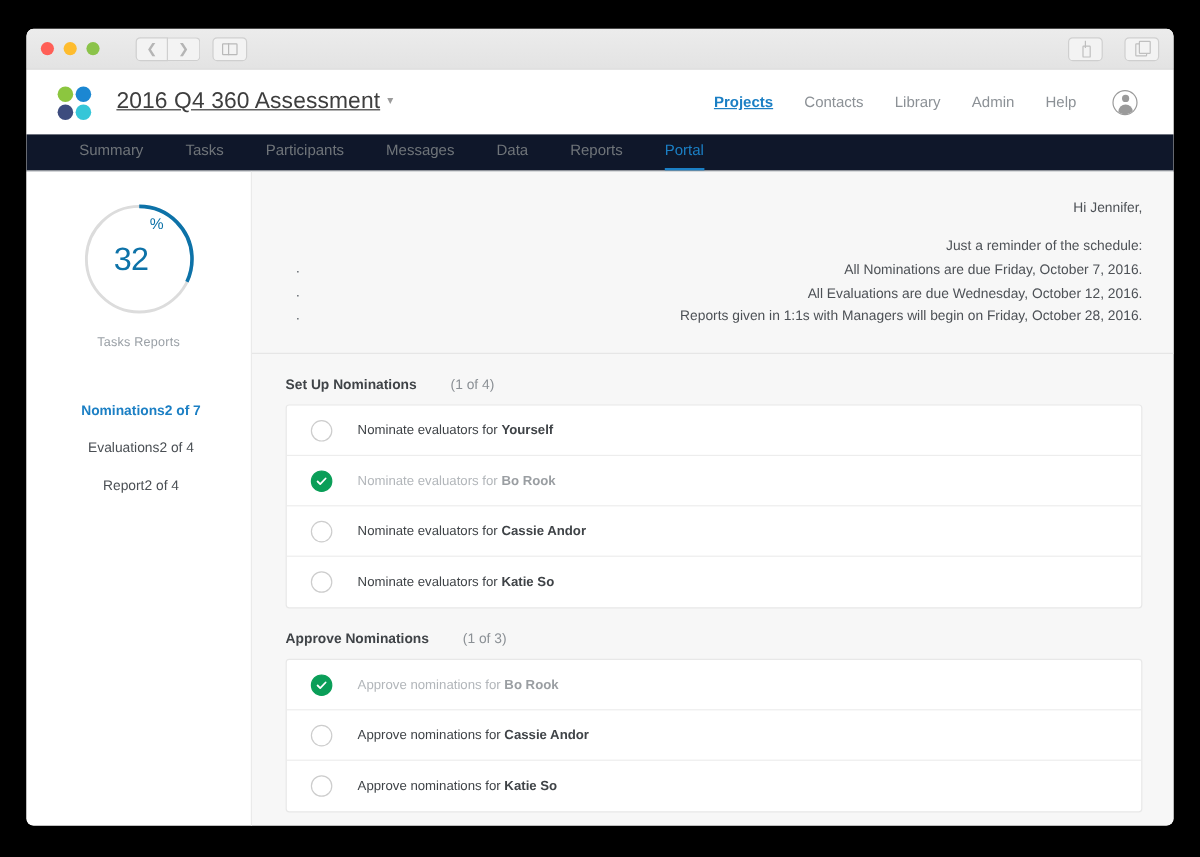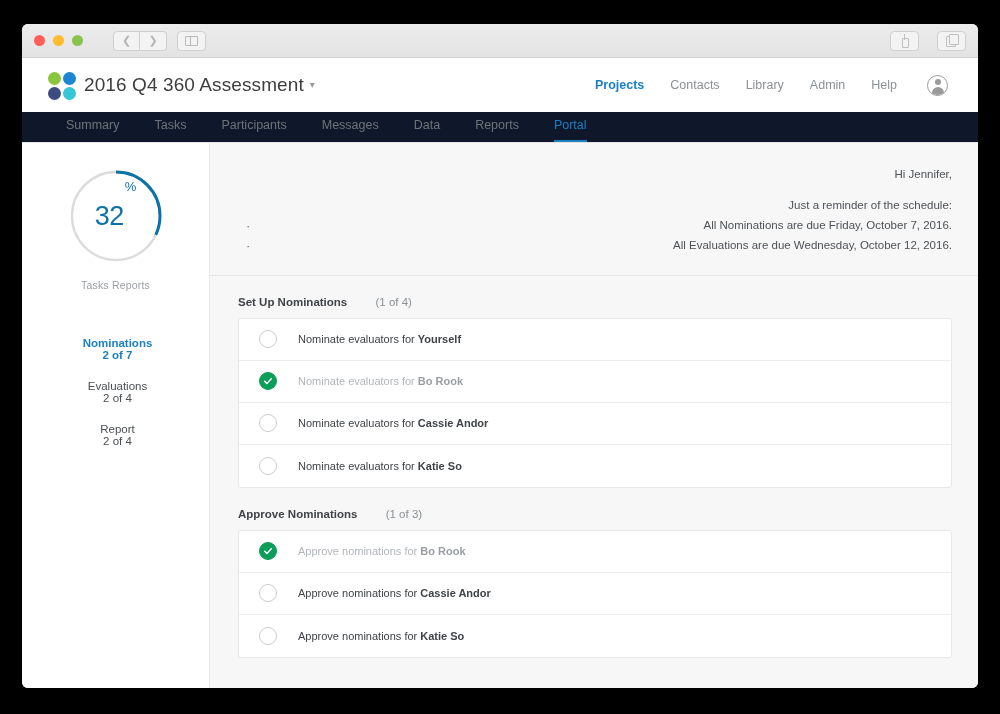--- a/index.html
+++ b/index.html
@@ -84,39 +84,40 @@
     padding: 0 30px 0 26px;
   }
   .logo {
     width: 27px; height: 27px;
     display: grid; grid-template-columns: 13px 13px; grid-template-rows: 13px 13px;
     gap: 2px;
     flex-shrink: 0;
   }
   .logo span { border-radius: 50%; display: block; }
   .apptitle {
-    margin-left: 9px;
+    margin-left: 22px;
     font-size: 19px;
     color: #3e3e3e;
     font-weight: 400;
     letter-spacing: .1px;
     white-space: nowrap;
+    text-decoration: underline;
   }
   .title-caret {
     display: inline-block;
     margin-left: 6px;
     color: #9b9b9b;
     font-size: 10px;
     vertical-align: 3px;
   }
   .topnav { margin-left: auto; display: flex; align-items: center; gap: 26px; }
   .topnav a {
     font-size: 12.5px; color: #8c9196; text-decoration: none; white-space: nowrap;
   }
-  .topnav a.active { color: #1b7fc4; font-weight: 600; }
+  .topnav a.active { color: #1b7fc4; font-weight: 600; text-decoration: underline; }
   .avatar {
     width: 21px; height: 21px; border-radius: 50%;
     border: 1.3px solid #9a9a9a;
     position: relative; overflow: hidden; background: #fff;
     margin-left: 4px;
   }
   .avatar::before {
     content: ""; position: absolute; left: 50%; top: 3.5px;
     transform: translateX(-50%);
     width: 6px; height: 6px; border-radius: 50%; background: #9a9a9a;
@@ -167,21 +168,20 @@
   .donut-pct { font-size: 13px; font-weight: 400; margin-left: 1px; align-self: flex-start; margin-top: 12px; }
   .tasks-complete {
     margin-top: 14px; font-size: 10.5px; color: #9aa0a6; letter-spacing: .2px;
   }
   .sidelist { margin-top: 36px; padding: 0 22px 0 26px; }
   .siderow {
     display: flex; justify-content: center; align-items: center;
     font-size: 11.5px; color: #4a4f54;
     padding: 9.5px 0;
     cursor: pointer;
-    flex-direction: column;
   }
   .siderow.active { color: #1b7fc4; font-weight: 600; }
   .siderow .count { font-size: 11.5px; }
 
   
   .main {
     flex: 1;
     background: #f7f7f7;
     overflow: hidden;
   }
@@ -334,20 +334,21 @@
 
       <main class="main">
 
         <div class="intro">
           <p>Hi Jennifer,</p>
           <div class="gap"></div>
           <p>Just a reminder of the schedule:</p>
           <ul class="bullets">
             <li>All Nominations are due Friday, October 7, 2016.</li>
             <li>All Evaluations are due Wednesday, October 12, 2016.</li>
+            <li>Reports given in 1:1s with Managers will begin on Friday, October 28, 2016.</li>
           </ul>
         </div>
 
         <section class="section">
           <div class="section-head">
             <b>Set Up Nominations</b>
             <span>(1 of 4)</span>
           </div>
           <div class="card">
             <div class="task">

